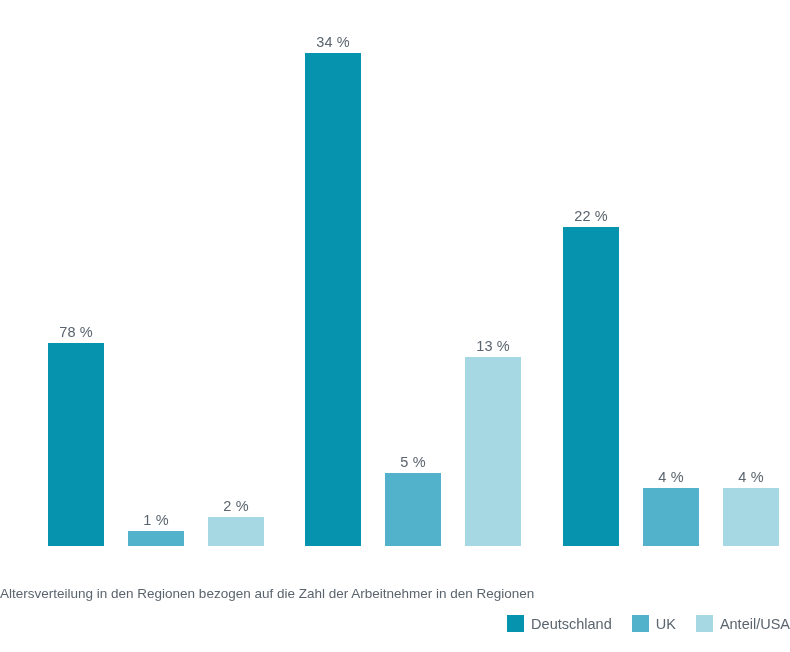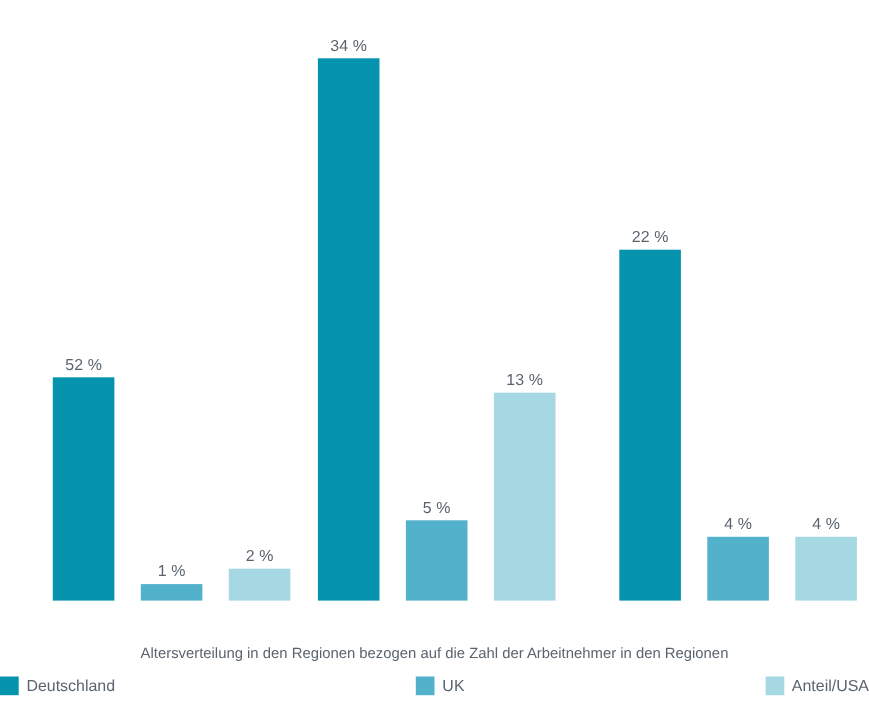--- a/index.html
+++ b/index.html
@@ -63,32 +63,32 @@
     font-size: 15px;
     color: #5a646e;
     text-align: center;
   }
   
   .caption {
     position: absolute;
     left: 0;
     top: 586px;
     width: 790px;
-    text-align: center;
+    text-align: left;
     font-size: 13.5px;
     color: #5a646e;
   }
   
   .legend {
     position: absolute;
     left: 0;
     top: 615px;
     width: 790px;
     display: flex;
-    justify-content: space-between;
+    justify-content: flex-end;
     align-items: center;
     gap: 20px;
   }
   .legend-item {
     display: flex;
     align-items: center;
     gap: 7px;
   }
   .legend-swatch {
     width: 17px;
@@ -103,34 +103,34 @@
 </style>
 </head>
 <body>
 
 <div id="chart-root">
 
   <div class="plot-area">
 
     <div class="bar-group" style="left:48px; width:232px;">
       <div class="bar-wrap" style="left: 0px; height: 203px;">
-        <div class="bar-label" style="bottom: 206px;">52 %</div>
+        <div class="bar-label" style="bottom: 206px;">78 %</div>
         <div class="bar" style="height: 203px; background: rgb(6, 147, 174);"></div>
       </div>
       <div class="bar-wrap" style="left: 80px; height: 15px;">
         <div class="bar-label" style="bottom: 18px;">1 %</div>
         <div class="bar" style="height: 15px; background: rgb(82, 178, 203);"></div>
       </div>
       <div class="bar-wrap" style="left: 160px; height: 29px;">
         <div class="bar-label" style="bottom: 32px;">2 %</div>
         <div class="bar" style="height: 29px; background: rgb(166, 216, 228);"></div>
       </div>
     </div>
 
-    <div class="bar-group" style="left:289px; width:232px;padding-left:16px;">
+    <div class="bar-group" style="left:305px; width:232px;padding-left:16px;">
       <div class="bar-wrap" style="left: 0px; height: 493px;">
         <div class="bar-label" style="bottom: 496px;">34 %</div>
         <div class="bar" style="height: 493px; background: rgb(6, 147, 174);"></div>
       </div>
       <div class="bar-wrap" style="left: 80px; height: 73px;">
         <div class="bar-label" style="bottom: 76px;">5 %</div>
         <div class="bar" style="height: 73px; background: rgb(82, 178, 203);"></div>
       </div>
       <div class="bar-wrap" style="left: 160px; height: 189px; text-decoration: underline;">
         <div class="bar-label" style="bottom: 192px;">13 %</div>

